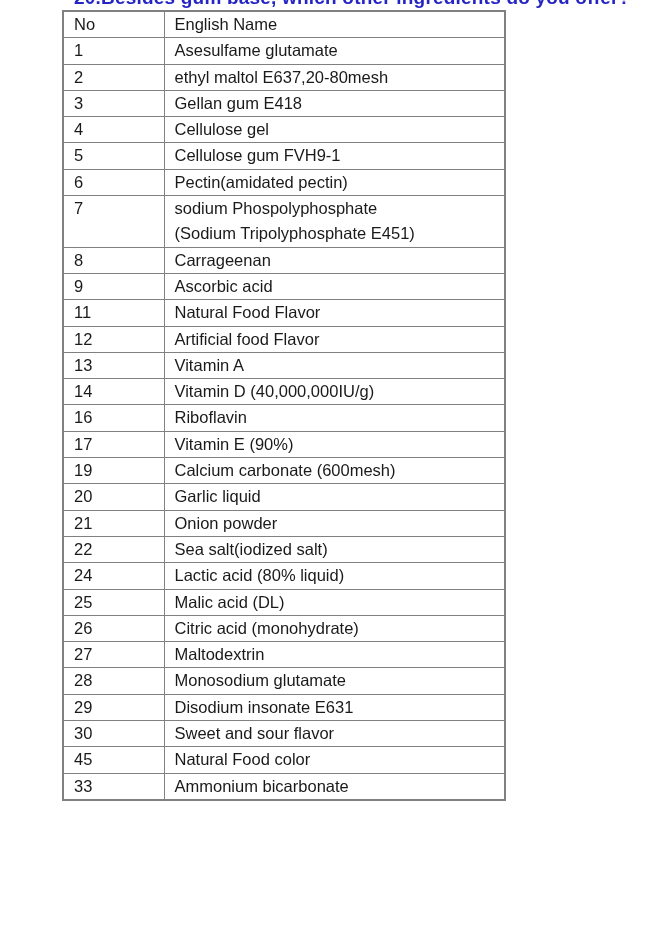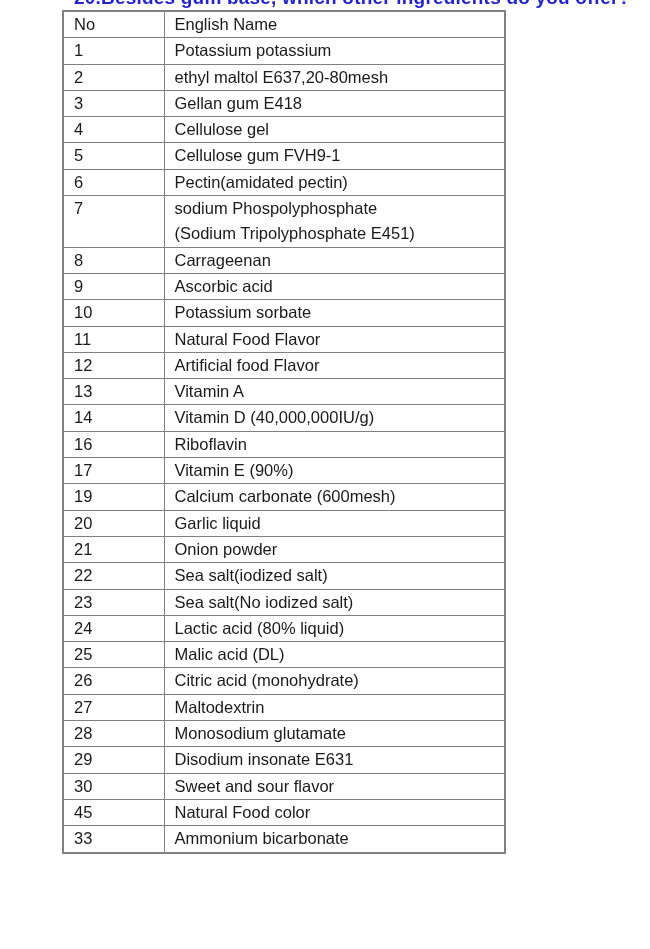--- a/index.html
+++ b/index.html
@@ -57,21 +57,21 @@
         <col class="c1">
         <col class="c2">
       </colgroup>
     <tbody>
       <tr>
         <th>No</th>
         <th>English Name</th>
       </tr>
       <tr>
         <td>1</td>
-        <td>Potassium potassium</td>
+        <td>Asesulfame glutamate</td>
       </tr>
       <tr>
         <td>2</td>
         <td>ethyl maltol E637,20-80mesh</td>
       </tr>
       <tr>
         <td>3</td>
         <td>Gellan gum E418</td>
       </tr>
       <tr>
@@ -93,24 +93,20 @@
           <div>(Sodium Tripolyphosphate E451)</div>
         </td>
       </tr>
       <tr>
         <td>8</td>
         <td>Carrageenan</td>
       </tr>
       <tr>
         <td>9</td>
         <td>Ascorbic acid</td>
-      </tr>
-      <tr>
-        <td>10</td>
-        <td>Potassium sorbate</td>
       </tr>
       <tr>
         <td>11</td>
         <td>Natural Food Flavor</td>
       </tr>
       <tr>
         <td>12</td>
         <td>Artificial food Flavor</td>
       </tr>
       <tr>
@@ -137,24 +133,20 @@
         <td>20</td>
         <td>Garlic liquid</td>
       </tr>
       <tr>
         <td>21</td>
         <td>Onion powder</td>
       </tr>
       <tr>
         <td>22</td>
         <td>Sea salt(iodized salt)</td>
-      </tr>
-      <tr>
-        <td>23</td>
-        <td>Sea salt(No iodized salt)</td>
       </tr>
       <tr>
         <td>24</td>
         <td>Lactic acid (80% liquid)</td>
       </tr>
       <tr>
         <td>25</td>
         <td>Malic acid (DL)</td>
       </tr>
       <tr>

